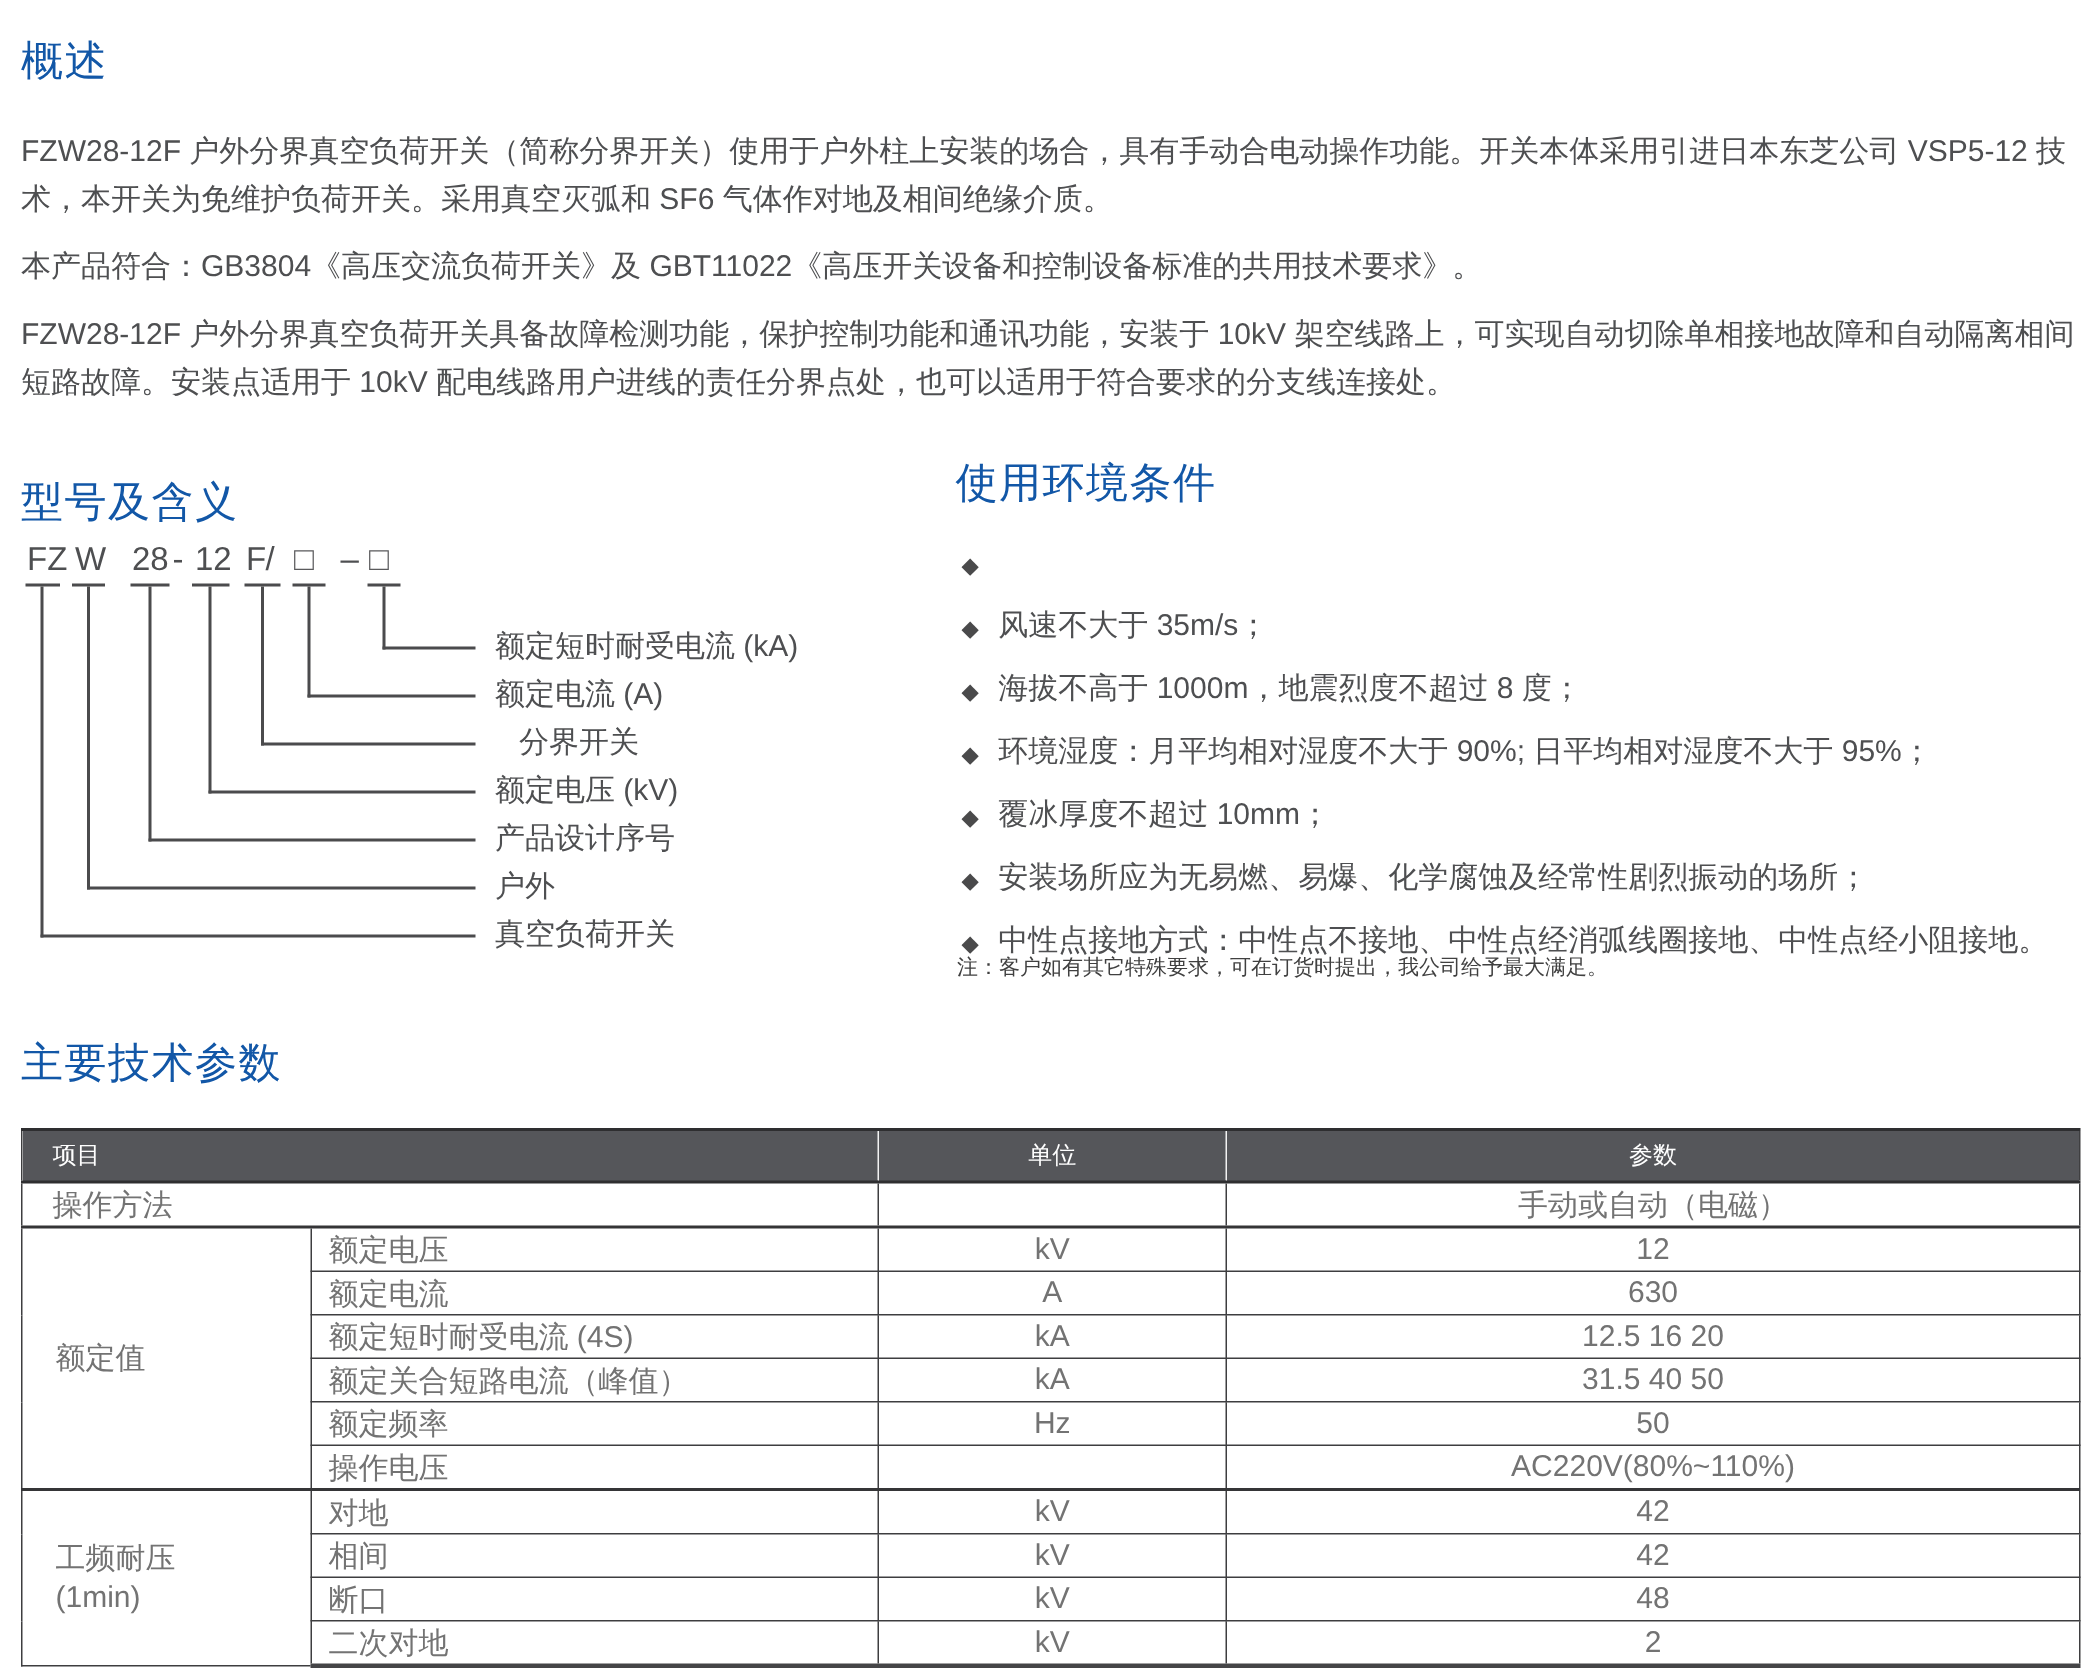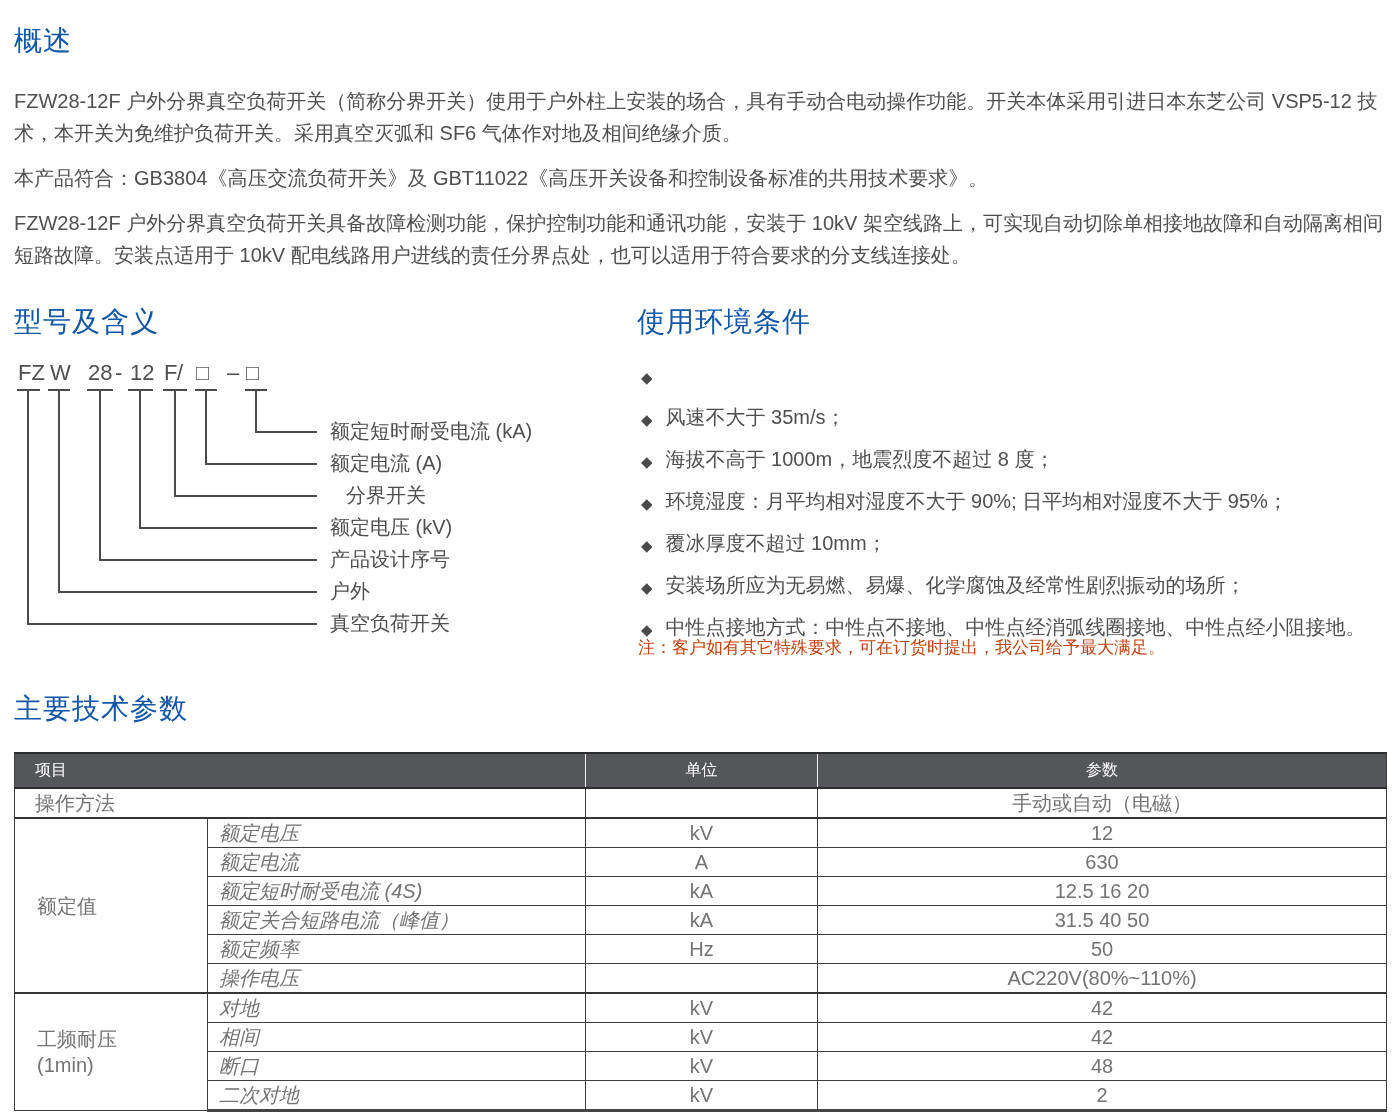--- a/index.html
+++ b/index.html
@@ -8,21 +8,21 @@
     font-family:"Liberation Sans","DejaVu Sans",sans-serif;color:#4e4f51;
   }
   h2{margin:0;font-size:28px;font-weight:500;color:#1257a7;letter-spacing:1px;}
 
   
   .sec-overview{position:absolute;left:14px;top:22px;width:1374px;}
   .sec-overview h2{margin-bottom:25px;}
   .sec-overview p{margin:0 0 13px 0;font-size:20px;line-height:32px;color:#4e4f51;}
 
   
-  .h-model{position:absolute;left:14px;top:303px;}
+  .h-model{position:absolute;left:14px;top:316px;}
   .h-env{position:absolute;left:637px;top:303px;}
   .h-params{position:absolute;left:14px;top:690px;}
 
   
   .code-part{position:absolute;top:360px;font-size:22px;color:#4e4f51;white-space:nowrap;}
   .p0{left:18px;} .p1{left:50px;} .p2{left:88px;} .p3{left:115px;} .p4{left:130px;}
   .p5{left:164px;} .p6{left:177px;} .p7{left:196px;color:#5a5a5c;} .p8{left:227px;} .p9{left:246px;color:#5a5a5c;}
   .underline{position:absolute;top:389px;height:0;border-bottom:2px solid #4b4b4d;}
   .u0{left:17px;width:23px;} .u1{left:48px;width:22px;} .u2{left:87px;width:26px;}
   .u3{left:128px;width:25px;} .u4{left:163px;width:24px;} .u5{left:195px;width:22px;} .u6{left:245px;width:22px;}
@@ -34,37 +34,37 @@
   .c4{left:99px;width:216px;height:168px;}
   .c5{left:58px;width:257px;height:200px;}
   .c6{left:27px;width:288px;height:232px;}
   .dg-label{position:absolute;left:330px;font-size:20px;line-height:30px;color:#4e4f51;white-space:nowrap;}
   .l0{top:416px;} .l1{top:448px;} .l2{top:480px;margin-left:16px;} .l3{top:512px;} .l4{top:544px;} .l5{top:576px;} .l6{top:608px;}
 
   
   .env-list{position:absolute;left:641px;top:364px;width:750px;margin:0;padding:0;list-style:none;}
   .env-list li{display:flex;margin-bottom:17px;font-size:20px;line-height:23px;color:#4e4f51;}
   .diamond{font-size:15px;color:#4a4a4b;margin-right:13px;margin-top:2px;flex:0 0 auto;}
-  .env-note{position:absolute;left:638px;top:636px;font-size:17px;color:#c2410c;}
+  .env-note{position:absolute;left:638px;top:636px;font-size:14px;color:#404040;}
 
   
   .params-wrap{position:absolute;left:14px;top:752px;width:1372px;}
   table{border-collapse:collapse;width:1372px;table-layout:fixed;}
   td,th{border:1.5px solid #3e3e40;overflow:hidden;}
   thead th{
     background:#55565a;color:#ffffff;font-weight:normal;font-size:16px;height:31px;
     border-top:2.5px solid #2e2e30;border-bottom:2.5px solid #2e2e30;
     border-left:1.5px solid #f2f2f2;border-right:1.5px solid #f2f2f2;
   }
   thead th:first-child{border-left:1.5px solid #3e3e40;}
   thead th:last-child{border-right:1.5px solid #3e3e40;}
   .th-item{text-align:left;padding-left:20px;}
   tbody td{height:28px;font-size:20px;color:#737373;text-align:center;padding:0;}
   .cell-item{text-align:left;padding-left:20px;}
-  .cell-sub{text-align:left;padding-left:11px;font-style:italic;}
+  .cell-sub{text-align:left;padding-left:11px;}
   .cell-group{text-align:left;padding-left:22px;vertical-align:middle;white-space:pre-line;line-height:26px;}
   tr.group-start td{border-top:2.5px solid #353537;}
   tbody tr:last-child td{border-bottom:3px solid #454547;}
 </style>
 </head>
 <body>
 
 <div class="page">
 
   <section class="sec-overview">

